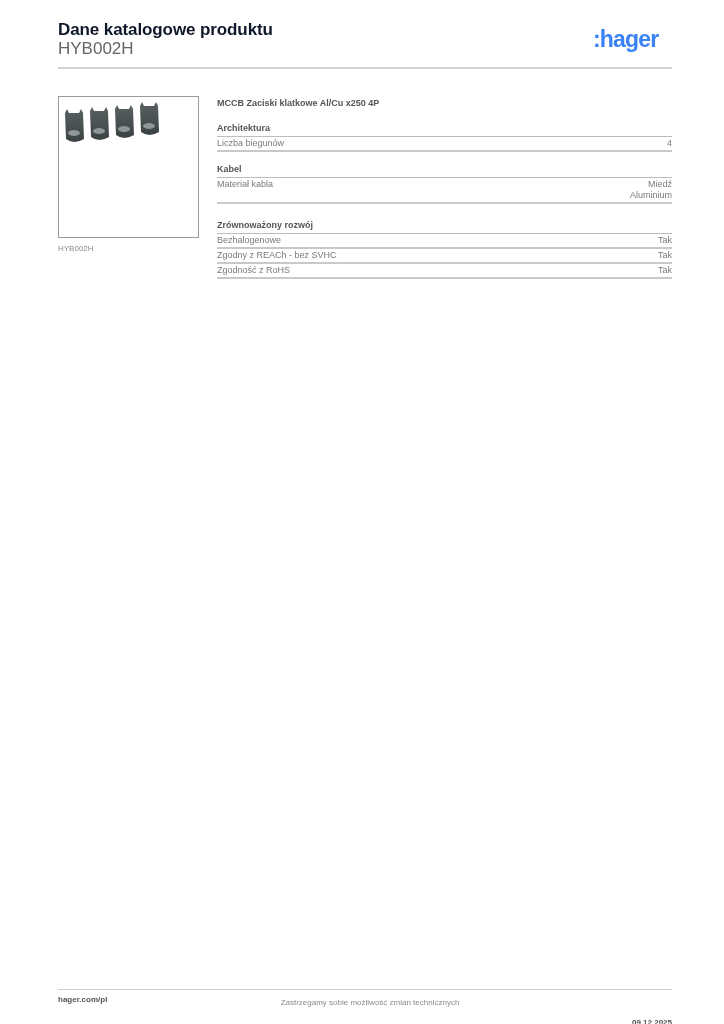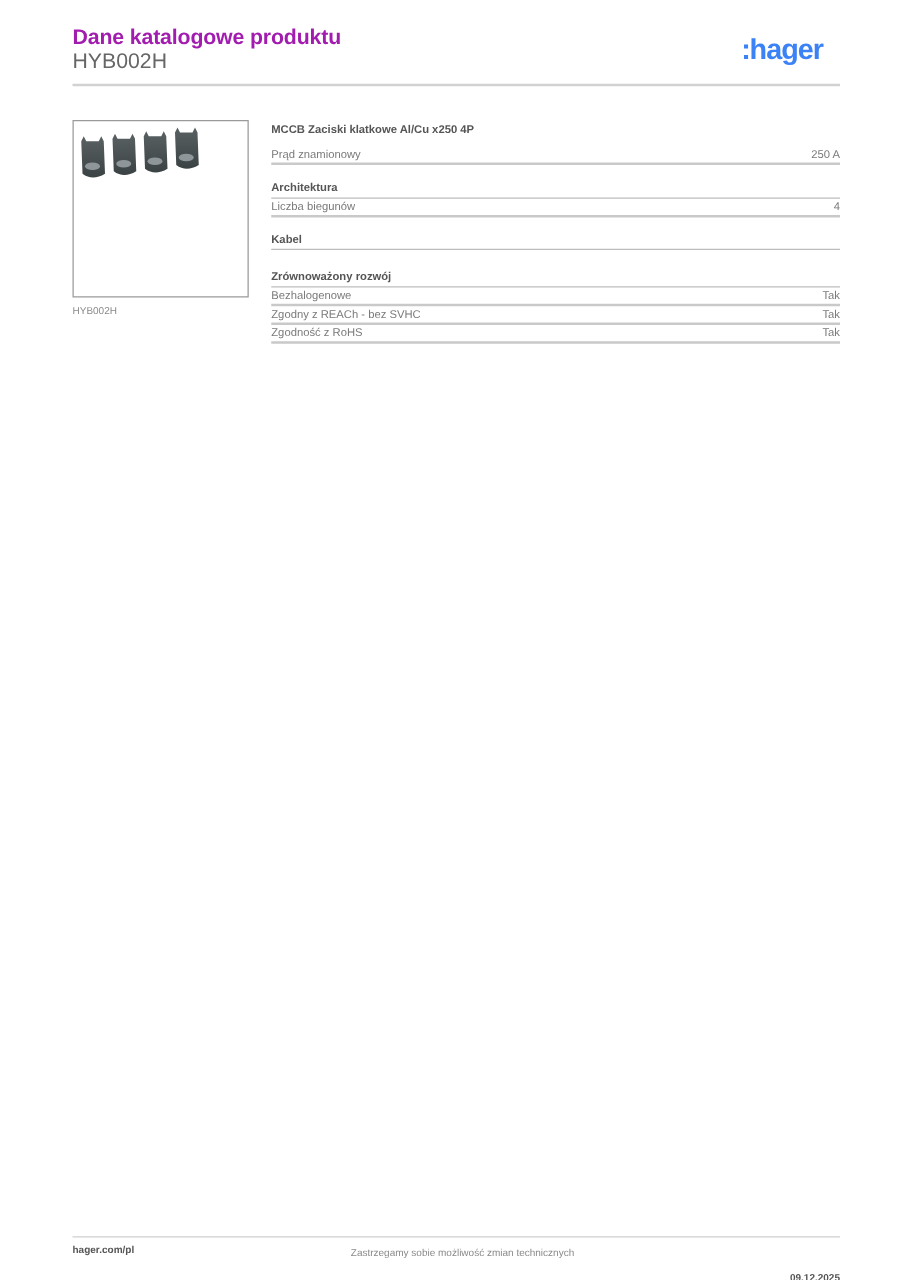--- a/index.html
+++ b/index.html
@@ -2,21 +2,21 @@
 <html><head>
   <meta charset="utf-8">
   <style>
     html, body { margin: 0; padding: 0; background: #ffffff; }
     body {
       width: 724px; height: 1024px; position: relative; overflow: hidden;
       font-family: "Liberation Sans", sans-serif; color: #6b6b6b;
     }
     .header-title {
       position: absolute; left: 58px; top: 20px;
-      font-size: 17px; font-weight: bold; color: #a21caf; letter-spacing: -0.1px;
+      font-size: 17px; font-weight: bold; color: #0f172a; letter-spacing: -0.1px;
     }
     .header-code {
       position: absolute; left: 58px; top: 39px;
       font-size: 17px; color: #666666;
     }
     .logo {
       position: absolute; left: 593px; top: 28px;
       font-size: 23px; font-weight: bold; color: #3b82f6; letter-spacing: -0.8px;
       line-height: 1;
     }
@@ -106,40 +106,41 @@
       <ellipse cx="11" cy="24" rx="6" ry="3" fill="#8e9699"></ellipse>
     </g>
   </svg>
 </div>
 <div class="image-caption">HYB002H</div>
 
 <div class="content">
   <div class="product-name">MCCB Zaciski klatkowe Al/Cu x250 4P</div>
 
   <div class="group g1">
-    <div class="row">
-      <span>Prąd znamionowy</span>
-      <span class="val">
-          <span>250 A</span>
-        </span>
-    </div>
   </div>
 
   <div class="group g2">
     <div class="group-title">Architektura</div>
     <div class="row">
       <span>Liczba biegunów</span>
       <span class="val">
           <span>4</span>
         </span>
     </div>
   </div>
 
   <div class="group g3">
     <div class="group-title">Kabel</div>
+    <div class="row">
+      <span>Materiał kabla</span>
+      <span class="val">
+        <span>Miedź</span>
+        <span>Aluminium</span>
+      </span>
+    </div>
   </div>
 
   <div class="group g4">
     <div class="group-title">Zrównoważony rozwój</div>
     <div class="row">
       <span>Bezhalogenowe</span>
       <span class="val">
           <span>Tak</span>
         </span>
     </div>

